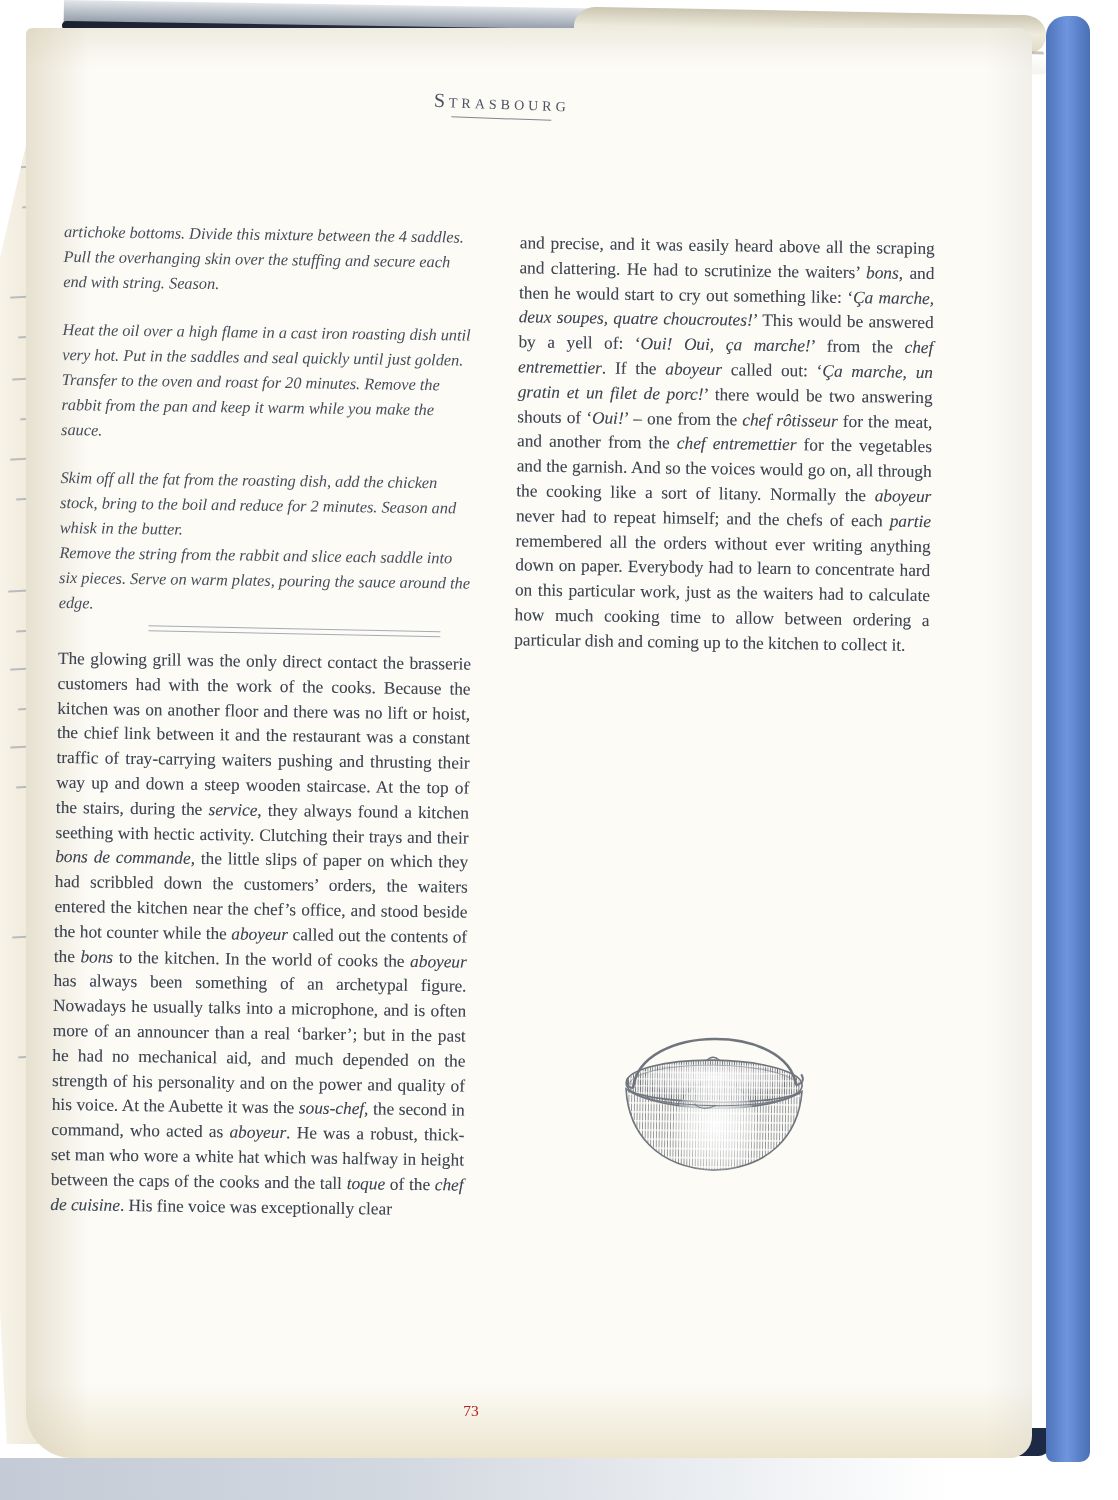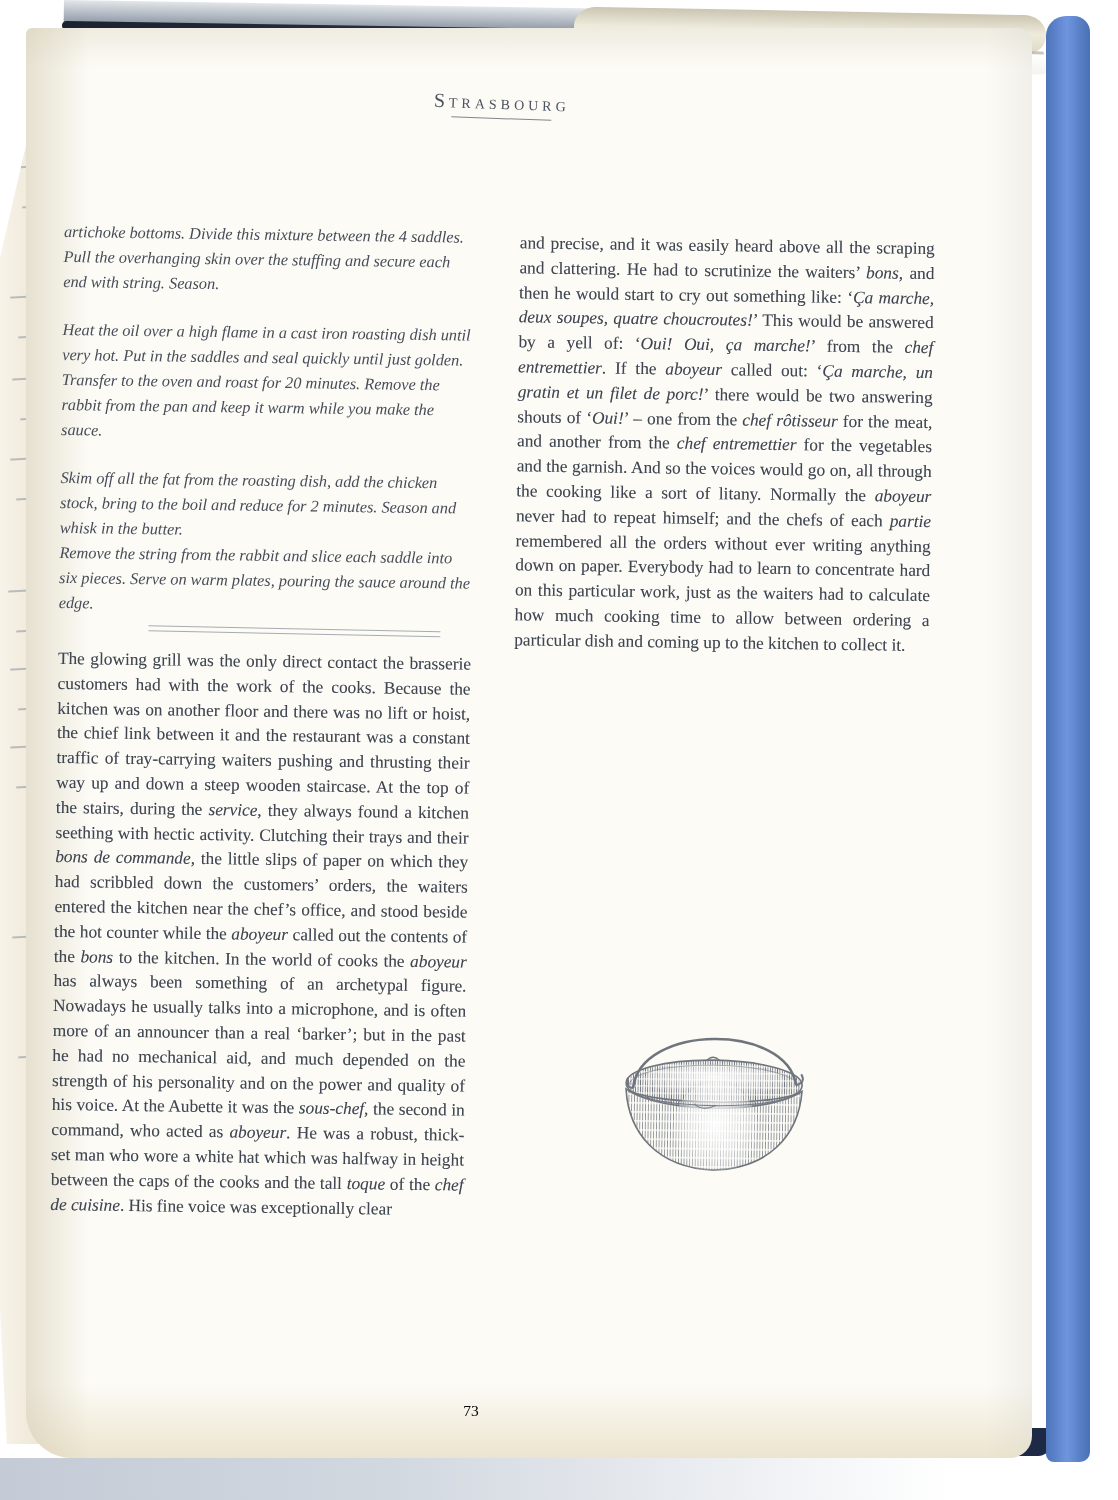--- a/index.html
+++ b/index.html
@@ -101,21 +101,21 @@
     margin:16px 0 0 0; font-size:17.3px; line-height:24.8px; text-align:justify;
     color:#3f4652; text-shadow:0 0 .5px rgba(63,70,82,.35);
   }
   .col-right .body-text { margin-top:0; }
   .body-text i { font-style:italic; }
 
   .pot-wrap { position:absolute; left:100px; top:762px; width:212px; height:182px; }
 
   .page-number {
     position:absolute; left:436px; top:1402px; width:70px; text-align:center;
-    font-size:15.5px; color:#000000;
+    font-size:15.5px; color:#b91c1c;
   }
 </style>
 </head>
 <body>
 
 <div class="photo">
 
   <div class="surface-bottom"></div>
 
   <div class="pages-left">

